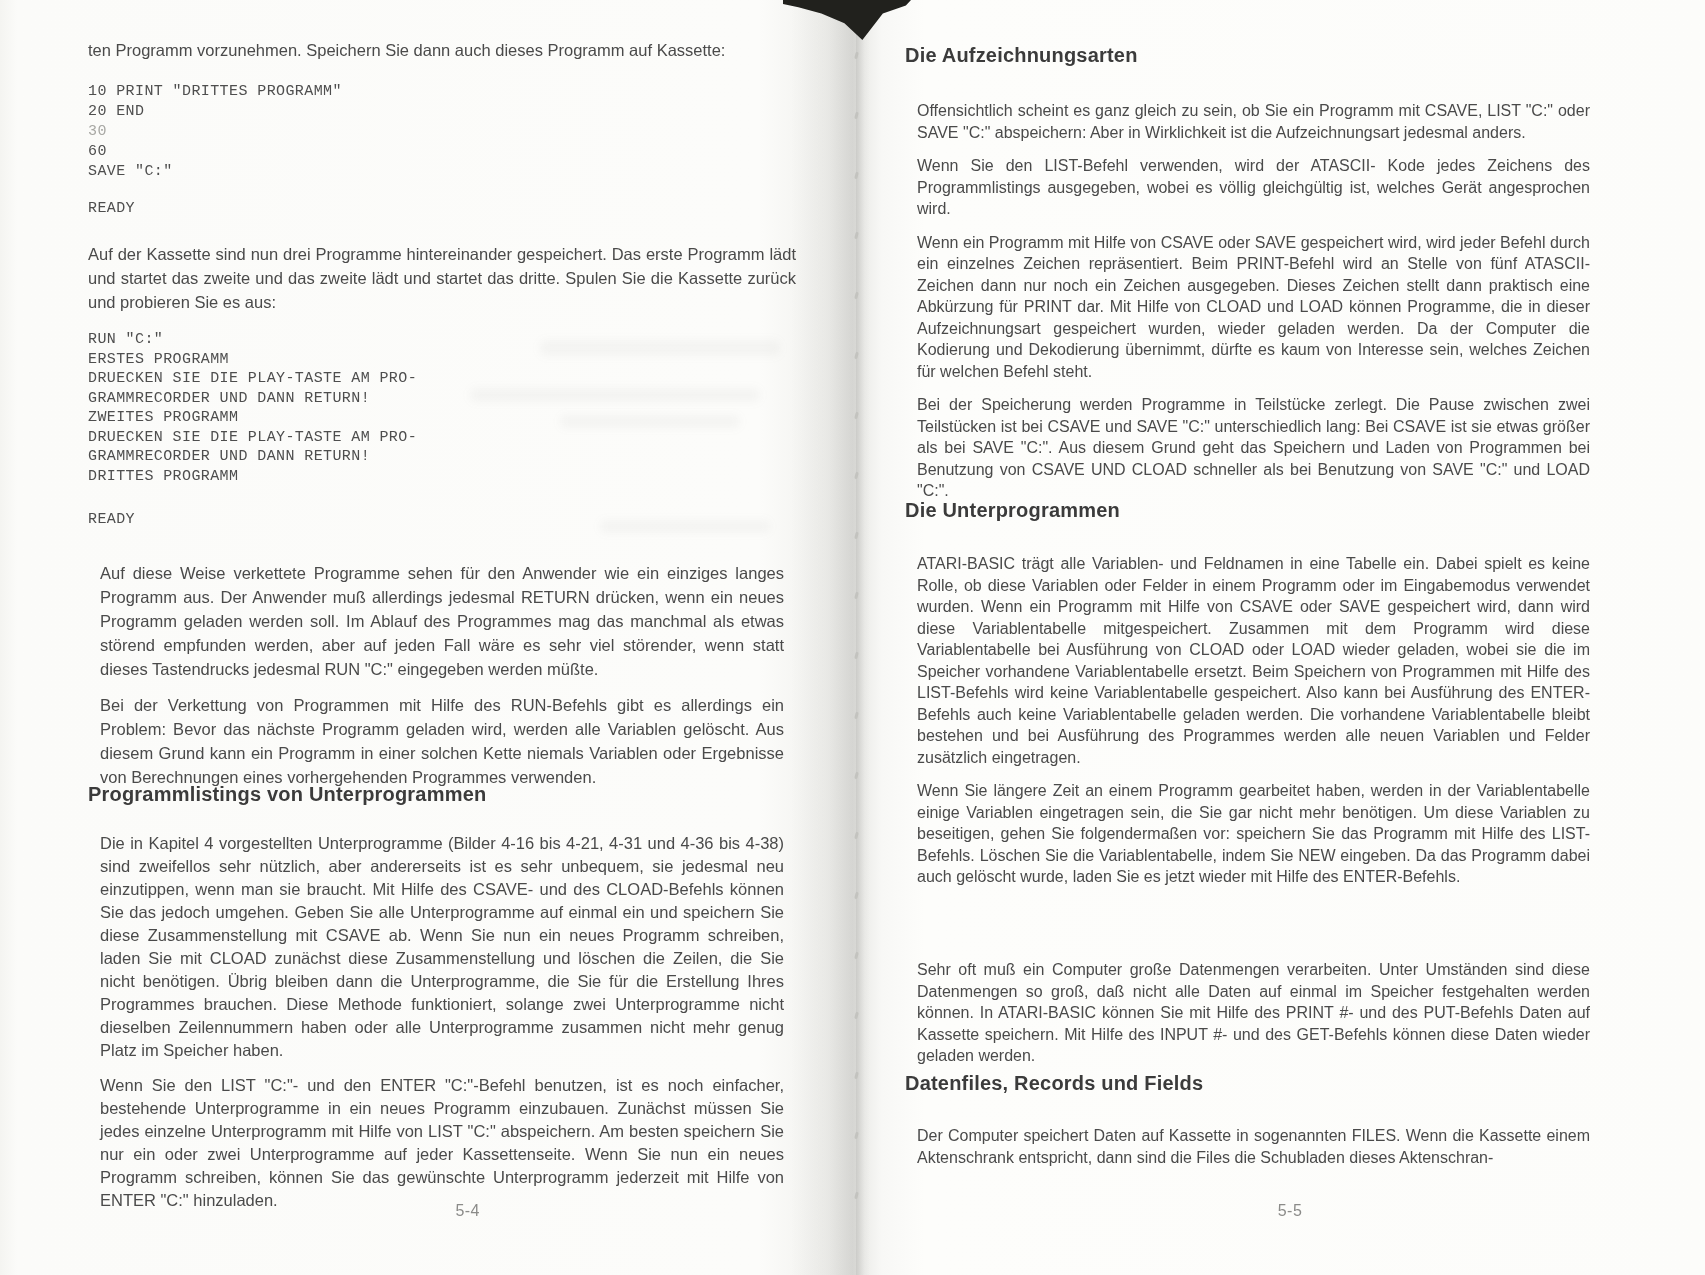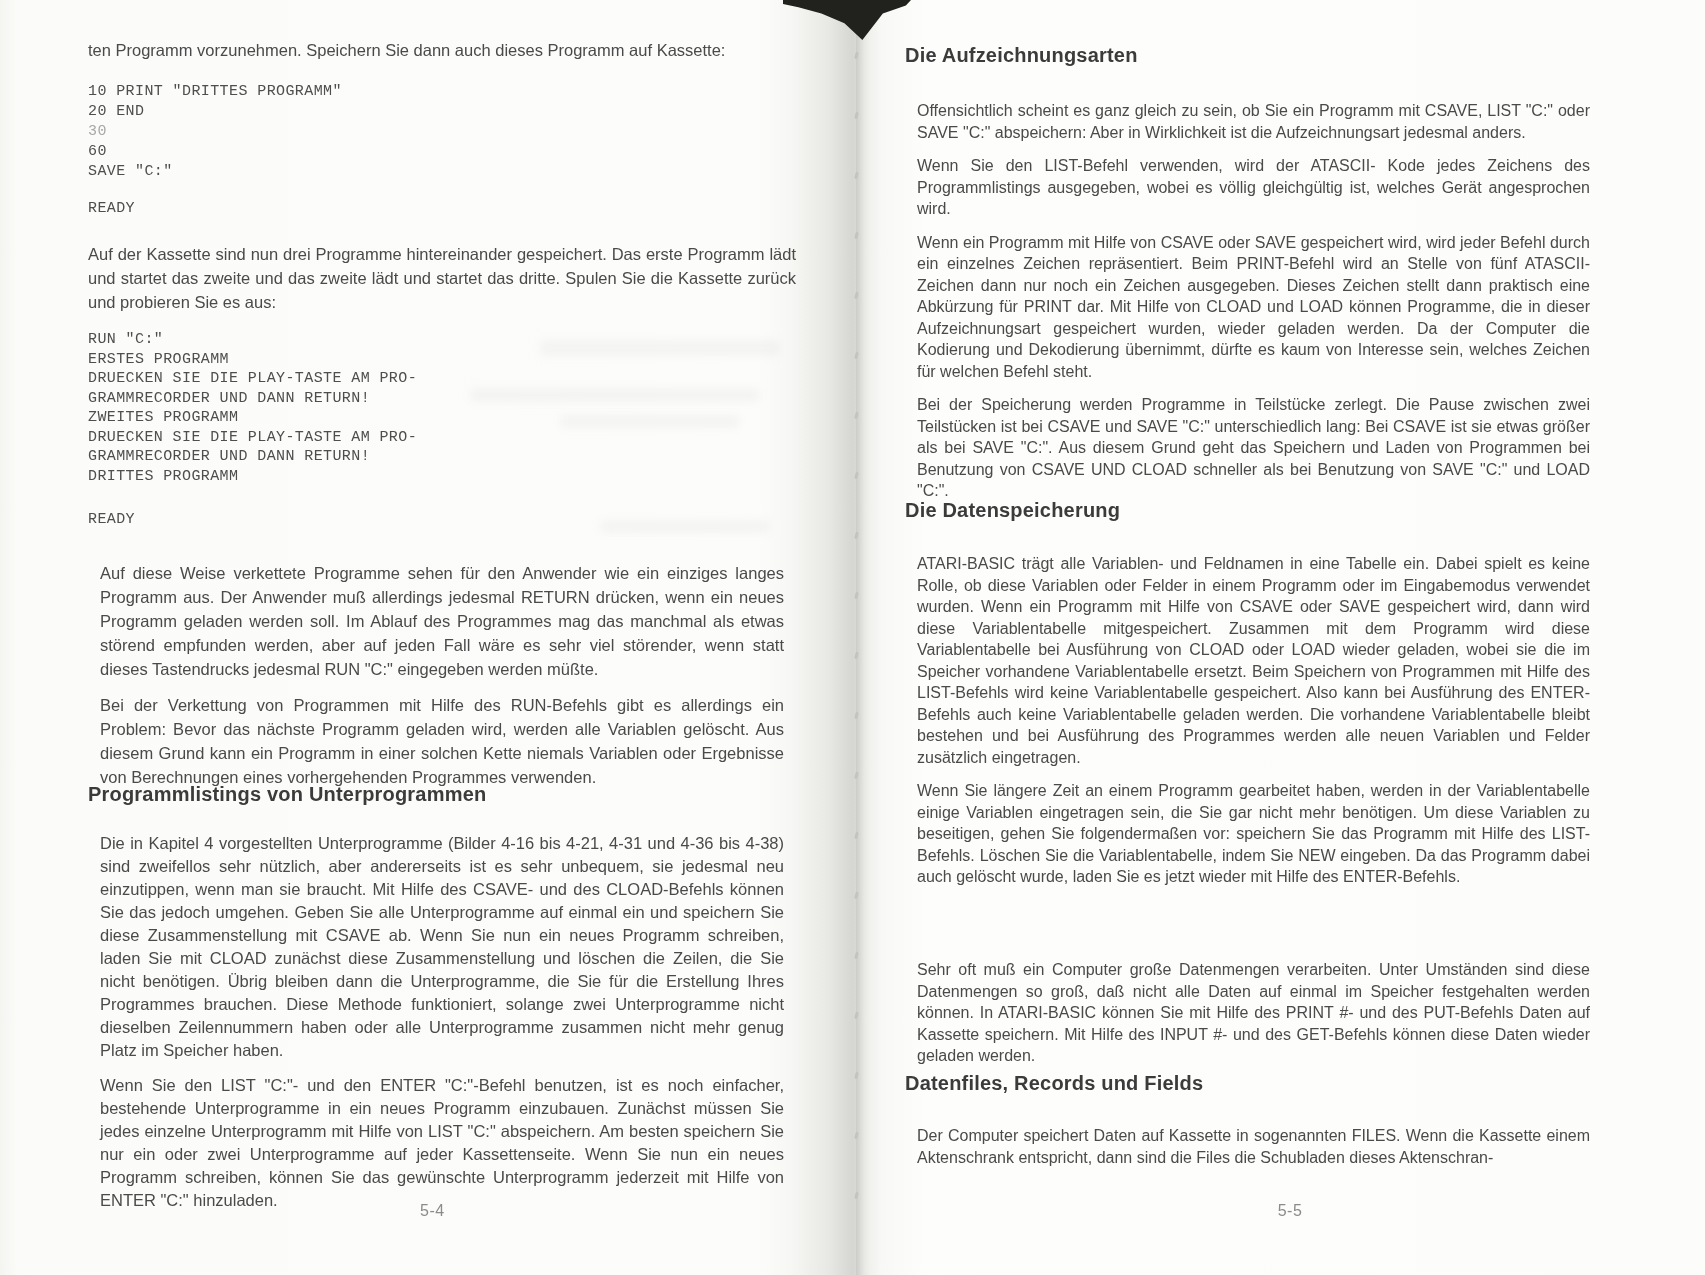--- a/index.html
+++ b/index.html
@@ -75,40 +75,40 @@
       <p>Bei der Verkettung von Programmen mit Hilfe des RUN-Befehls gibt es allerdings ein Problem: Bevor das nächste Programm geladen wird, werden alle Variablen gelöscht. Aus diesem Grund kann ein Programm in einer solchen Kette niemals Variablen oder Ergebnisse von Berechnungen eines vorhergehenden Programmes verwenden.</p>
     </div>
 
     <div class="block section-heading" style="left:88px; top:781px; width:708px;">Programmlistings von Unterprogrammen</div>
 
     <div class="block body-text" style="left:88px; top:820px; width:708px; line-height:23px;">
       <p>Die in Kapitel 4 vorgestellten Unterprogramme (Bilder 4-16 bis 4-21, 4-31 und 4-36 bis 4-38) sind zweifellos sehr nützlich, aber andererseits ist es sehr unbequem, sie jedesmal neu einzutippen, wenn man sie braucht. Mit Hilfe des CSAVE- und des CLOAD-Befehls können Sie das jedoch umgehen. Geben Sie alle Unterprogramme auf einmal ein und speichern Sie diese Zusammenstellung mit CSAVE ab. Wenn Sie nun ein neues Programm schreiben, laden Sie mit CLOAD zunächst diese Zusammenstellung und löschen die Zeilen, die Sie nicht benötigen. Übrig bleiben dann die Unterprogramme, die Sie für die Erstellung Ihres Programmes brauchen. Diese Methode funktioniert, solange zwei Unterprogramme nicht dieselben Zeilennummern haben oder alle Unterprogramme zusammen nicht mehr genug Platz im Speicher haben.</p>
       <p>Wenn Sie den LIST "C:"- und den ENTER "C:"-Befehl benutzen, ist es noch einfacher, bestehende Unterprogramme in ein neues Programm einzubauen. Zunächst müssen Sie jedes einzelne Unterprogramm mit Hilfe von LIST "C:" abspeichern. Am besten speichern Sie nur ein oder zwei Unterprogramme auf jeder Kassettenseite. Wenn Sie nun ein neues Programm schreiben, können Sie das gewünschte Unterprogramm jederzeit mit Hilfe von ENTER "C:" hinzuladen.</p>
     </div>
 
-    <div class="block page-number" style="left:420px; top:1202px; width:60px; text-align:left;">5-4</div>
+    <div class="block page-number" style="left:420px; top:1202px; width:60px; text-align:right;">5-4</div>
 
     <div class="smudge" style="left:540px; top:340px; width:240px; height:16px;"></div>
     <div class="smudge" style="left:470px; top:388px; width:290px; height:14px;"></div>
     <div class="smudge" style="left:560px; top:415px; width:180px; height:13px;"></div>
     <div class="smudge" style="left:600px; top:520px; width:170px; height:13px;"></div>
   </div>
 
   <div class="page page-right">
 
     <div class="block section-heading" style="left:49px; top:42px; width:697px;">Die Aufzeichnungsarten</div>
 
     <div class="block body-text" style="left:49px; top:88px; width:697px;">
       <p>Offensichtlich scheint es ganz gleich zu sein, ob Sie ein Programm mit CSAVE, LIST "C:" oder SAVE "C:" abspeichern: Aber in Wirklichkeit ist die Aufzeichnungsart jedesmal anders.</p>
       <p>Wenn Sie den LIST-Befehl verwenden, wird der ATASCII- Kode jedes Zeichens des Programmlistings ausgegeben, wobei es völlig gleichgültig ist, welches Gerät angesprochen wird.</p>
       <p>Wenn ein Programm mit Hilfe von CSAVE oder SAVE gespeichert wird, wird jeder Befehl durch ein einzelnes Zeichen repräsentiert. Beim PRINT-Befehl wird an Stelle von fünf ATASCII-Zeichen dann nur noch ein Zeichen ausgegeben. Dieses Zeichen stellt dann praktisch eine Abkürzung für PRINT dar. Mit Hilfe von CLOAD und LOAD können Programme, die in dieser Aufzeichnungsart gespeichert wurden, wieder geladen werden. Da der Computer die Kodierung und Dekodierung übernimmt, dürfte es kaum von Interesse sein, welches Zeichen für welchen Befehl steht.</p>
       <p>Bei der Speicherung werden Programme in Teilstücke zerlegt. Die Pause zwischen zwei Teilstücken ist bei CSAVE und SAVE "C:" unterschiedlich lang: Bei CSAVE ist sie etwas größer als bei SAVE "C:". Aus diesem Grund geht das Speichern und Laden von Programmen bei Benutzung von CSAVE UND CLOAD schneller als bei Benutzung von SAVE "C:" und LOAD "C:".</p>
     </div>
 
-    <div class="block section-heading" style="left:49px; top:497px; width:697px;">Die Datenspeicherung</div>
+    <div class="block section-heading" style="left:49px; top:497px; width:697px;">Die Unterprogrammen</div>
 
     <div class="block body-text" style="left:49px; top:541px; width:697px;">
       <p>ATARI-BASIC trägt alle Variablen- und Feldnamen in eine Tabelle ein. Dabei spielt es keine Rolle, ob diese Variablen oder Felder in einem Programm oder im Eingabemodus verwendet wurden. Wenn ein Programm mit Hilfe von CSAVE oder SAVE gespeichert wird, dann wird diese Variablentabelle mitgespeichert. Zusammen mit dem Programm wird diese Variablentabelle bei Ausführung von CLOAD oder LOAD wieder geladen, wobei sie die im Speicher vorhandene Variablentabelle ersetzt. Beim Speichern von Programmen mit Hilfe des LIST-Befehls wird keine Variablentabelle gespeichert. Also kann bei Ausführung des ENTER-Befehls auch keine Variablentabelle geladen werden. Die vorhandene Variablentabelle bleibt bestehen und bei Ausführung des Programmes werden alle neuen Variablen und Felder zusätzlich eingetragen.</p>
       <p>Wenn Sie längere Zeit an einem Programm gearbeitet haben, werden in der Variablentabelle einige Variablen eingetragen sein, die Sie gar nicht mehr benötigen. Um diese Variablen zu beseitigen, gehen Sie folgendermaßen vor: speichern Sie das Programm mit Hilfe des LIST-Befehls. Löschen Sie die Variablentabelle, indem Sie NEW eingeben. Da das Programm dabei auch gelöscht wurde, laden Sie es jetzt wieder mit Hilfe des ENTER-Befehls.</p>
     </div>
 
 
     <div class="block body-text" style="left:49px; top:947px; width:697px;">
       <p>Sehr oft muß ein Computer große Datenmengen verarbeiten. Unter Umständen sind diese Datenmengen so groß, daß nicht alle Daten auf einmal im Speicher festgehalten werden können. In ATARI-BASIC können Sie mit Hilfe des PRINT #- und des PUT-Befehls Daten auf Kassette speichern. Mit Hilfe des INPUT #- und des GET-Befehls können diese Daten wieder geladen werden.</p>
     </div>

